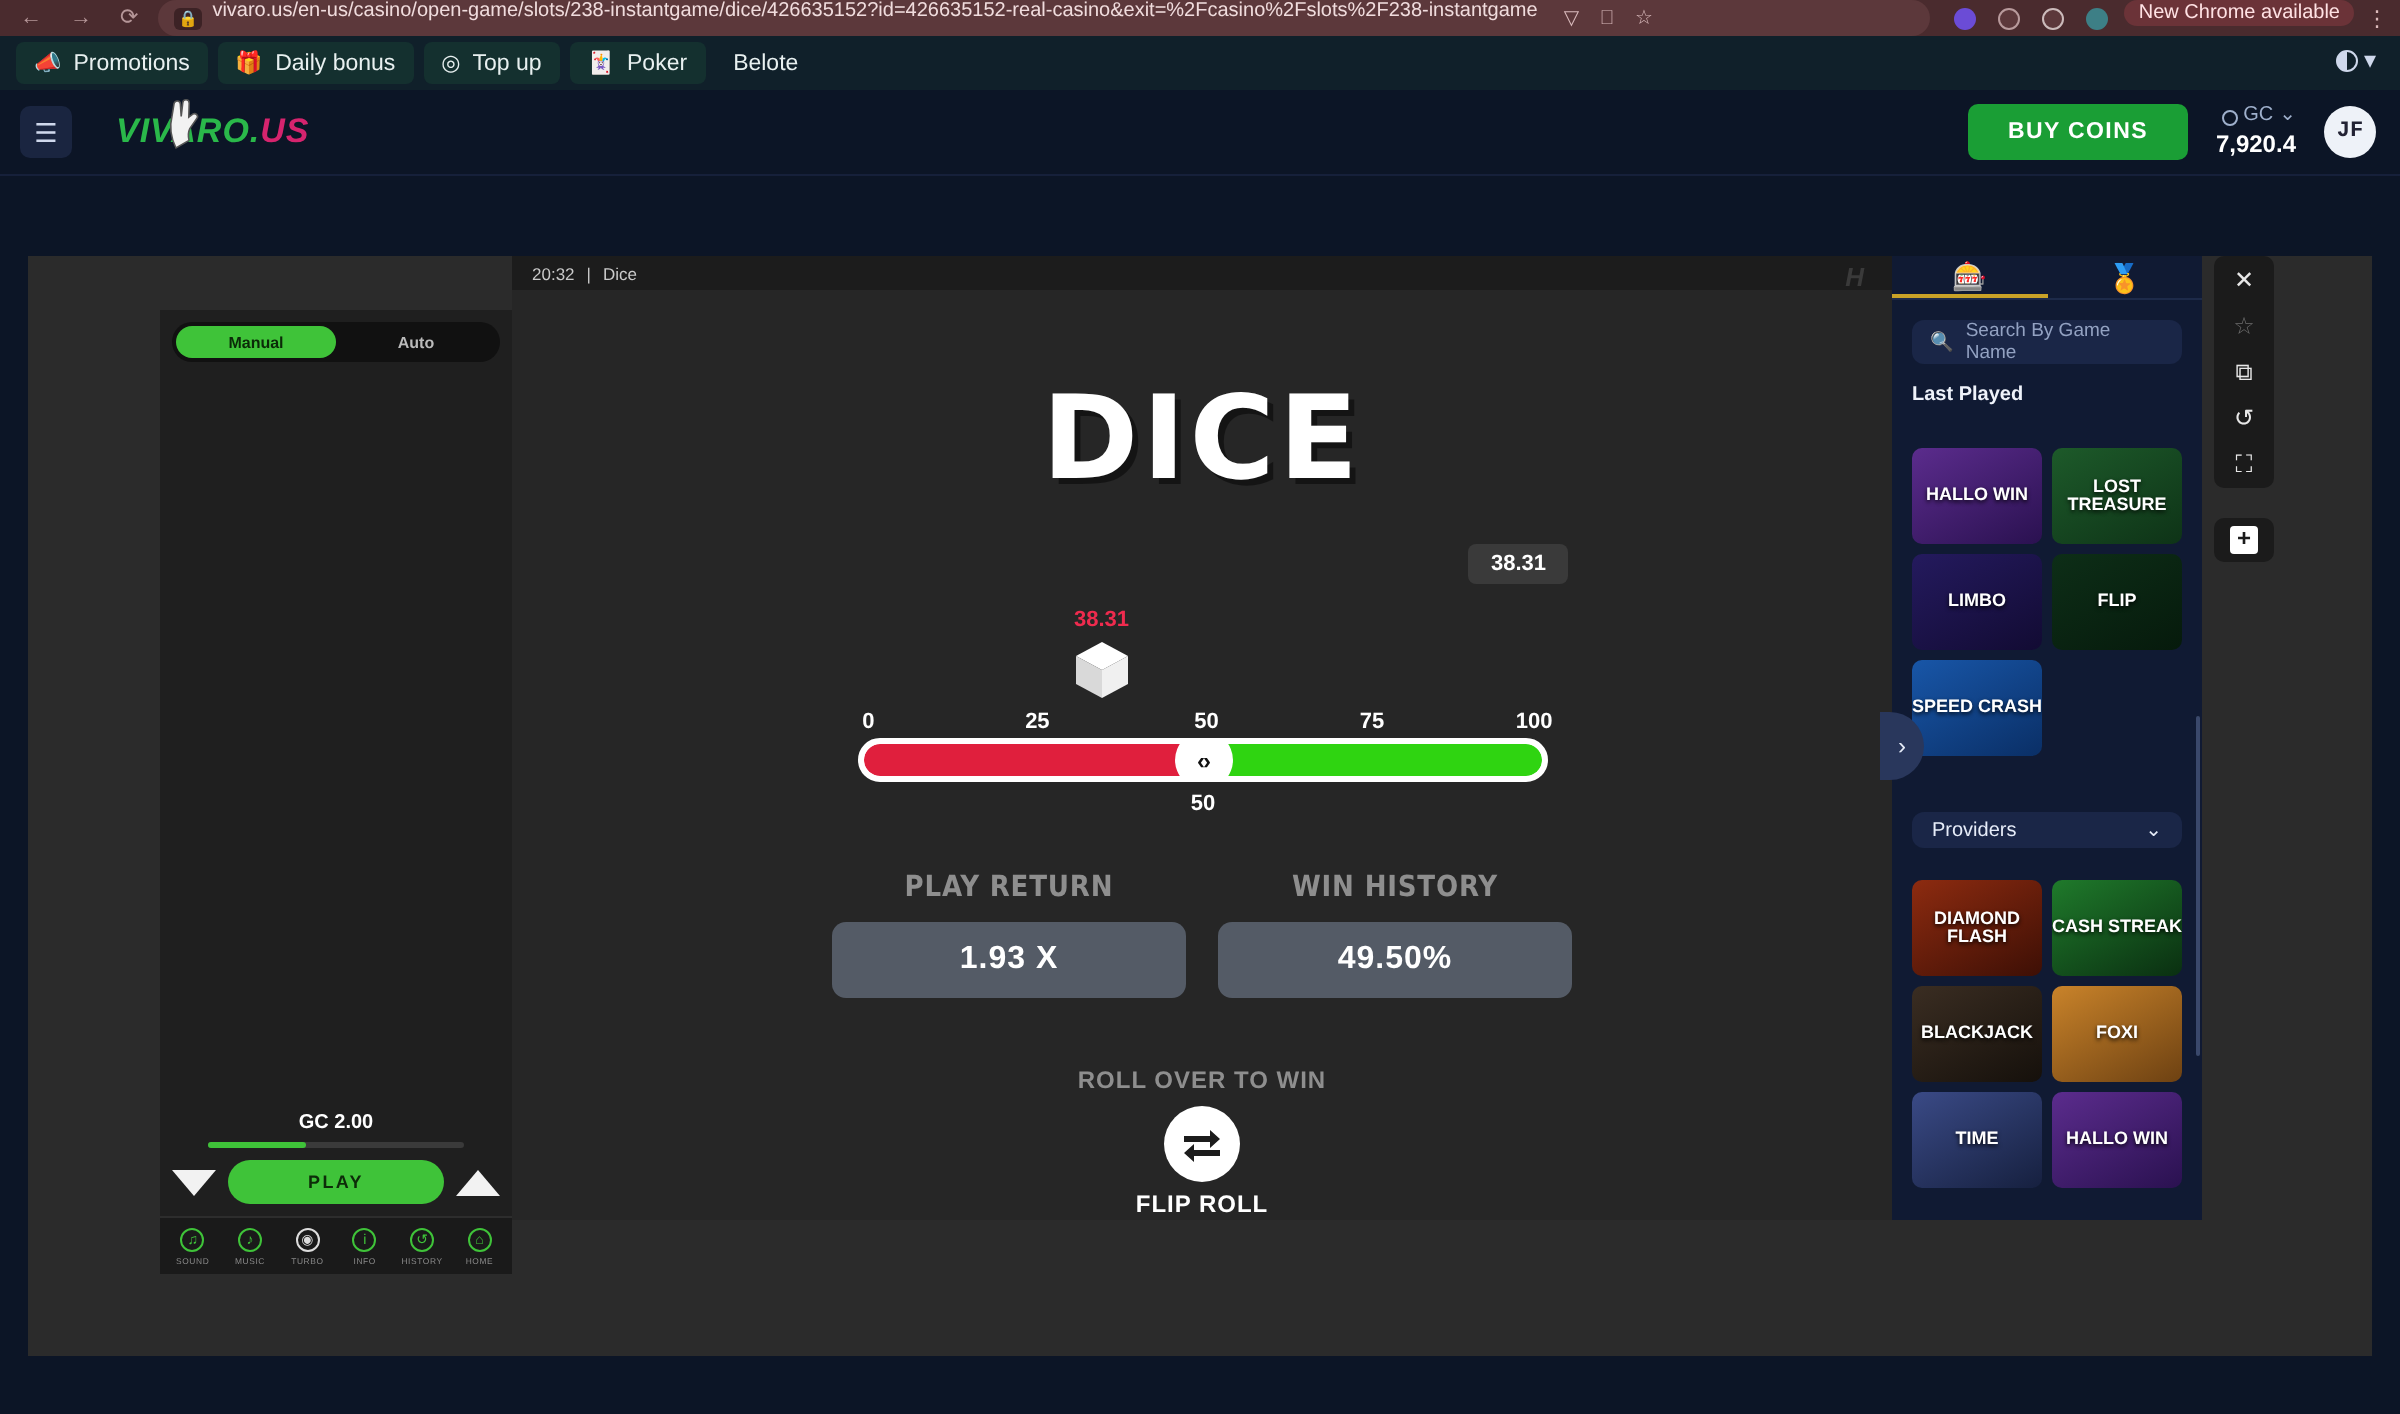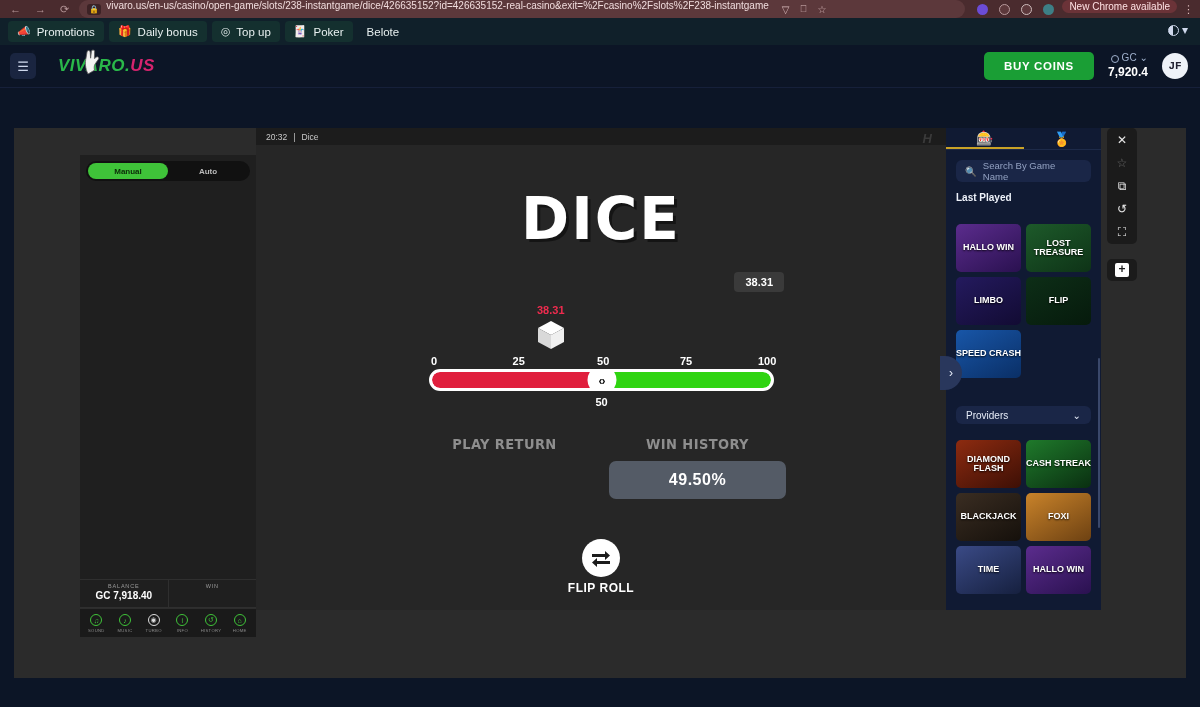--- a/index.html
+++ b/index.html
@@ -329,28 +329,29 @@
 
 <div class="page-body">
   <div class="game-stage">
 
     <div class="left-panel">
       <div class="mode-toggle">
         <div class="mode-btn active">Manual</div>
         <div class="mode-btn">Auto</div>
       </div>
       <div class="panel-spacer"></div>
-      <div class="bal-win-row">
-        <div class="bw-cell">
-          <div class="bw-label">BALANCE</div>
-          <div class="bw-value">GC 7,918.40</div>
-        </div>
-        <div class="bw-cell">
-          <div class="bw-label">WIN</div>
-          <div class="bw-value"></div>
+      <div class="bet-area">
+        <div class="bet-amount">GC 2.00</div>
+        <div class="bet-track">
+          <div class="bet-fill"></div>
+        </div>
+        <div class="play-row">
+          <div class="tri tri-down"></div>
+          <div class="play-btn">PLAY</div>
+          <div class="tri tri-up"></div>
         </div>
       </div>
       <div class="tool-row">
         <div class="tool">
           <div class="tool-ic">♫</div>
           <div class="tool-lb">SOUND</div>
         </div>
         <div class="tool">
           <div class="tool-ic">♪</div>
           <div class="tool-lb">MUSIC</div>
@@ -409,28 +410,30 @@
           <div class="bar-red"></div>
           <div class="bar-green"></div>
           <div class="knob">‹›</div>
         </div>
         <div class="under-val">50</div>
       </div>
 
       <div class="stats-row">
         <div class="stat">
           <div class="stat-label">PLAY RETURN</div>
+          <div class="stat-box">1.93 X</div>
         </div>
         <div class="stat">
           <div class="stat-label">WIN HISTORY</div>
           <div class="stat-box">49.50%</div>
         </div>
       </div>
 
       <div class="flip-wrap">
+        <div class="flip-title">ROLL OVER TO WIN</div>
         <div class="flip-circle">
           <svg width="22" height="20" viewBox="0 0 22 20">
             <path d="M2 6 h13 v-3 l5 4.5 -5 4.5 v-3 H2z" fill="#1c1c1c"></path>
             <path d="M20 16 H7 v3 L2 14.5 7 10 v3 h13z" fill="#1c1c1c"></path>
           </svg>
         </div>
         <div class="flip-label">FLIP ROLL</div>
       </div>
     </div>
 

